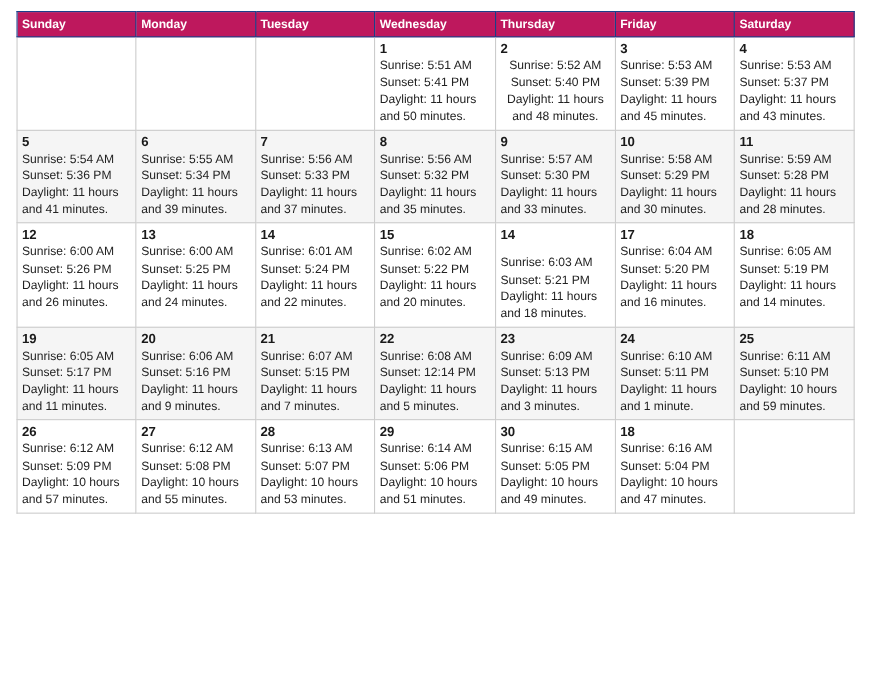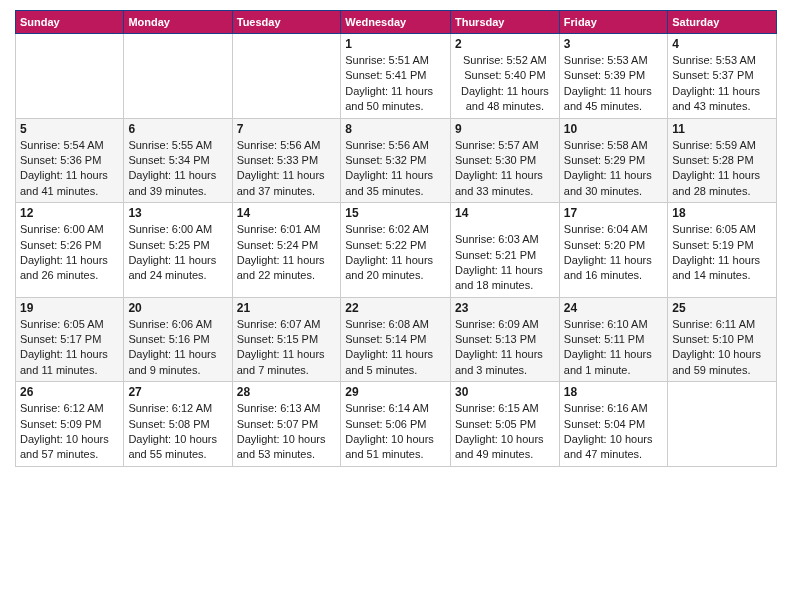--- a/index.html
+++ b/index.html
@@ -250,21 +250,21 @@
           <td>
             <div class="day-number">21</div>
             <div class="day-info" style="white-space: pre-line;">Sunrise: 6:07 AM
 Sunset: 5:15 PM
 Daylight: 11 hours
 and 7 minutes.</div>
           </td>
           <td>
             <div class="day-number">22</div>
             <div class="day-info" style="white-space: pre-line;">Sunrise: 6:08 AM
-Sunset: 5:14 PM
+Sunset: 12:14 PM
 Daylight: 11 hours
 and 5 minutes.</div>
           </td>
           <td>
             <div class="day-number">23</div>
             <div class="day-info" style="white-space: pre-line;">Sunrise: 6:09 AM
 Sunset: 5:13 PM
 Daylight: 11 hours
 and 3 minutes.</div>
           </td>

